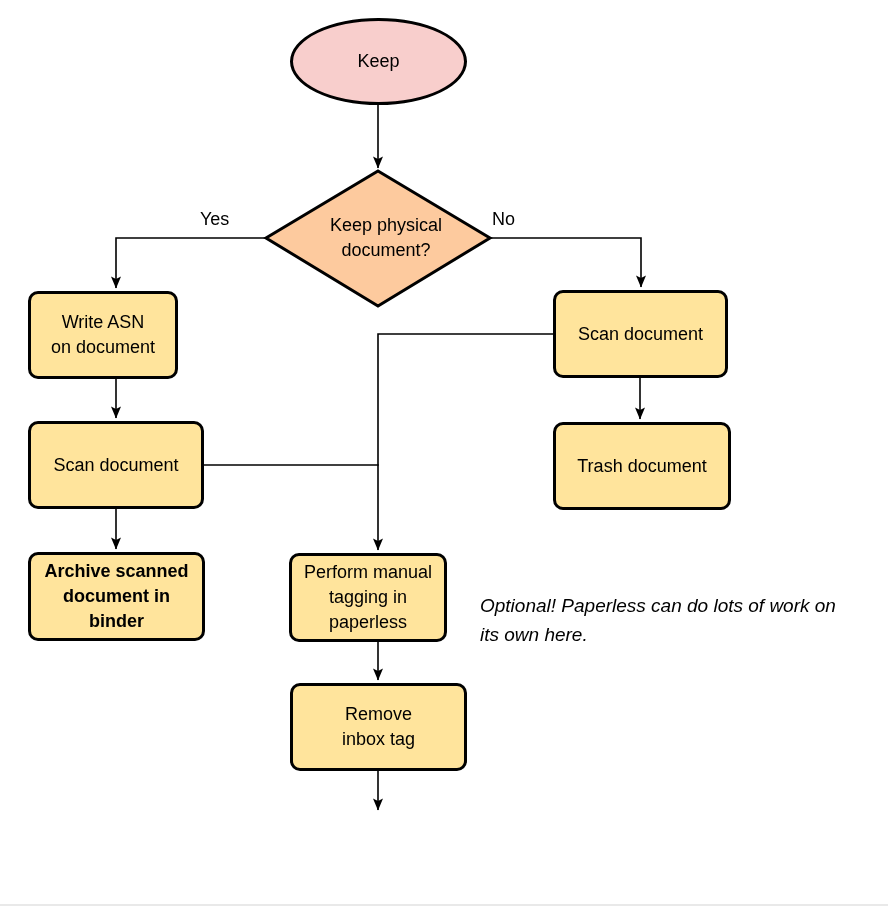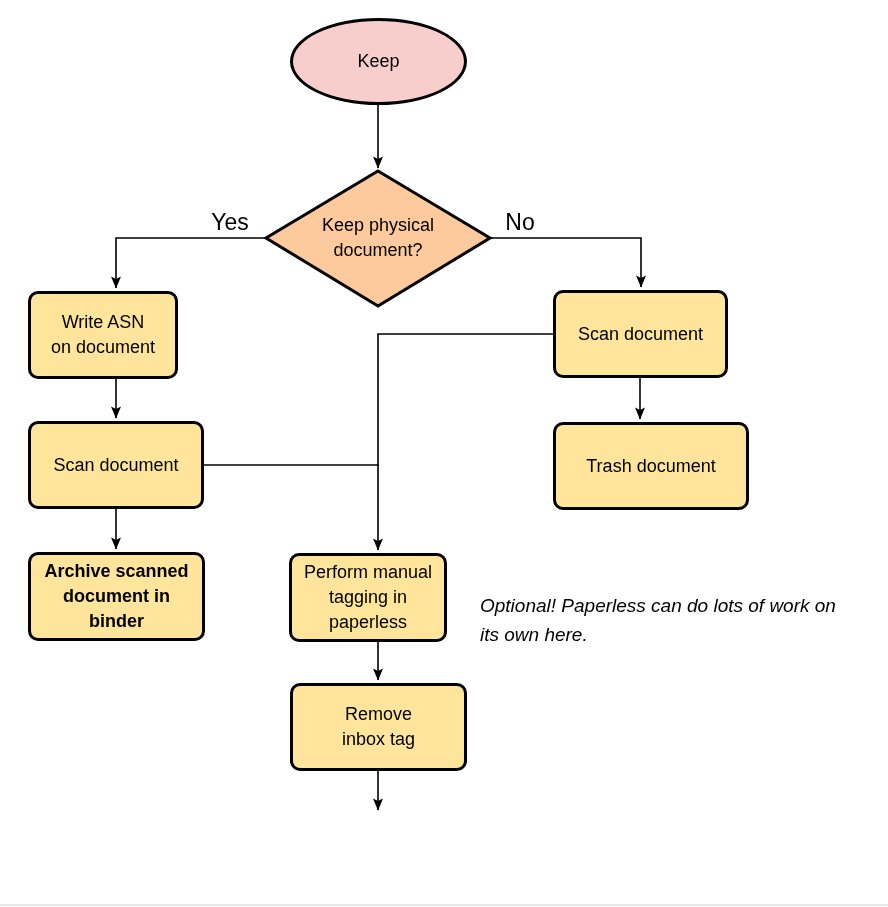--- a/index.html
+++ b/index.html
@@ -34,22 +34,21 @@
     align-items: center;
     justify-content: center;
     text-align: center;
     font-size: 18px;
     line-height: 25px;
     white-space: pre-line;
     z-index: 2;
   }
   .edge-label {
     position: absolute;
-    font-size: 23px;
-    text-align: center;
+    font-size: 18px;
     z-index: 2;
   }
   .annotation {
     position: absolute;
     left: 480px;
     top: 591px;
     width: 410px;
     font-size: 19px;
     font-style: italic;
     line-height: 29px;
@@ -86,38 +85,38 @@
     <path d="M 203 465 L 378.8 465" fill="none" stroke="#000" stroke-width="1.6"></path>
     <path d="M 553 334 L 378 334 L 378 550" fill="none" stroke="#000" stroke-width="1.6" marker-end="url(#arrow)"></path>
     <path d="M 378 642 L 378 680" fill="none" stroke="#000" stroke-width="1.6" marker-end="url(#arrow)"></path>
     <path d="M 378 771 L 378 810" fill="none" stroke="#000" stroke-width="1.6" marker-end="url(#arrow)"></path>
 
     <polygon points="378,171 490,238 378,306 266,238" stroke="#000" stroke-width="3" fill="#fdca9e"></polygon>
   </svg>
 
   <div class="node ellipse" style="left: 290px; top: 18px; width: 177px; height: 87px; background-color: rgb(248, 206, 204);">Keep</div>
 
-  <div class="shape-label" style="left:288px; top:212px; width:180px; height:52px;">Keep physical
+  <div class="shape-label" style="left:296px; top:212px; width:180px; height:52px;">Keep physical
 document?</div>
 
   <div class="edge-label" style="left:200px; top:209px; width:60px;">Yes</div>
   <div class="edge-label" style="left:492px; top:209px; width:56px;">No</div>
 
   <div class="node rect" style="left: 28px; top: 291px; width: 150px; height: 88px; background-color: rgb(255, 228, 156);">Write ASN
 on document</div>
 
   <div class="node rect" style="left: 28px; top: 421px; width: 176px; height: 88px; background-color: rgb(255, 228, 156);">Scan document</div>
 
   <div class="node rect" style="left: 28px; top: 552px; width: 177px; height: 89px; background-color: rgb(255, 228, 156); font-weight: bold;">Archive scanned
 document in
 binder</div>
 
   <div class="node rect" style="left: 553px; top: 290px; width: 175px; height: 88px; background-color: rgb(255, 228, 156);">Scan document</div>
 
-  <div class="node rect" style="left: 553px; top: 422px; width: 196px; height: 88px; background-color: rgb(255, 228, 156);">Trash document</div>
+  <div class="node rect" style="left: 553px; top: 422px; width: 178px; height: 88px; background-color: rgb(255, 228, 156);">Trash document</div>
 
   <div class="node rect" style="left: 289px; top: 553px; width: 158px; height: 89px; background-color: rgb(255, 228, 156);">Perform manual
 tagging in
 paperless</div>
 
   <div class="node rect" style="left: 290px; top: 683px; width: 177px; height: 88px; background-color: rgb(255, 228, 156);">Remove
 inbox tag</div>
 
 
   <div class="annotation">Optional! Paperless can do lots of work on

